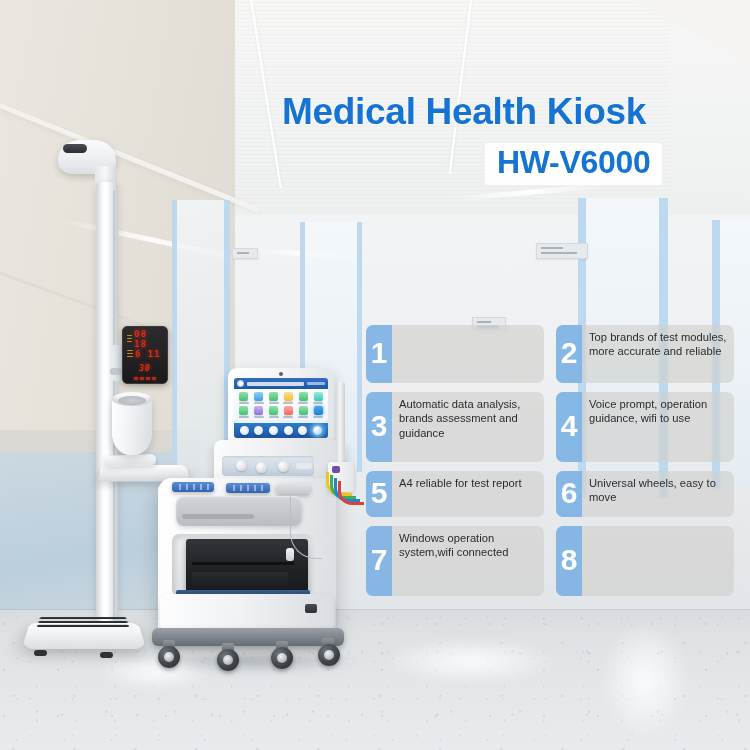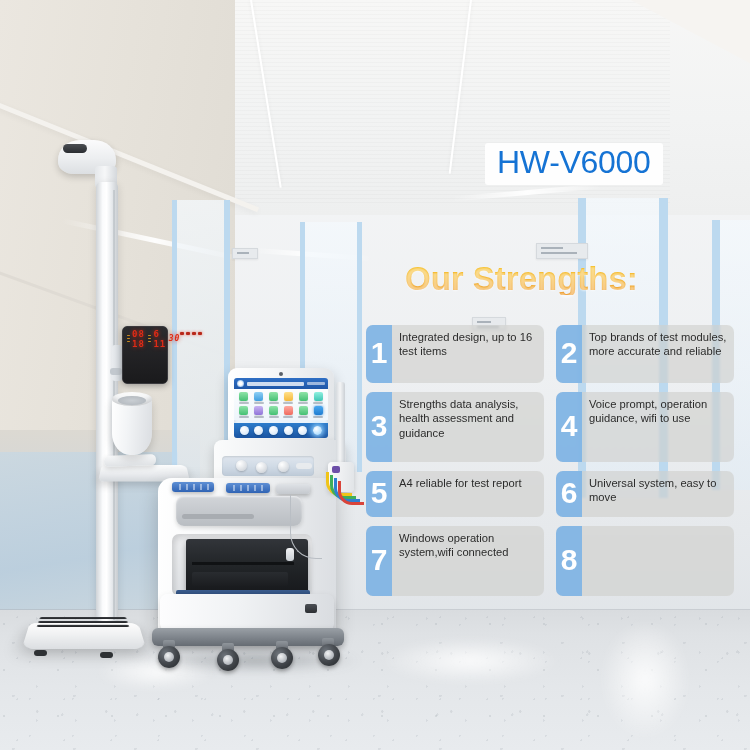--- a/index.html
+++ b/index.html
@@ -159,21 +159,21 @@
   }
 
   
   .led-panel {
     position:absolute; left:122px; top:326px; width:46px; height:58px;
     background:linear-gradient(180deg,#2b2b2e,#1a1a1c);
     border-radius:5px;
     box-shadow:0 2px 6px rgba(0,0,0,.3);
     border:1px solid #3a3a3e;
     padding:5px 4px 3px 4px;
-    display:flex; flex-direction:row; justify-content:space-between;
+    display:flex; flex-direction:column; justify-content:space-between;
   }
   .led-row { display:flex; align-items:center; gap:2px; height:13px; }
   .led-tag { width:6px; height:8px; display:flex; flex-direction:column; gap:1.5px; }
   .led-tag i { display:block; height:1.6px; background:#c98a1c; border-radius:1px; }
   .led-digits {
     color:#e02b16; font-family:"DejaVu Sans Mono", monospace;
     font-size:9px; font-weight:bold; letter-spacing:1px;
     text-shadow:0 0 4px rgba(224,43,22,.85);
   }
   .led-digits.small { font-size:8px; }
@@ -437,21 +437,21 @@
     text-shadow:0 1px 2px rgba(255,255,255,.9);
     white-space:nowrap;
   }
   .title-sub-wrap {
     position:absolute; left:485px; top:143px;
     background:rgba(255,255,255,.93);
     padding:3px 12px 5px 12px;
     border-radius:3px;
   }
   .title-sub {
-    font-size:32px; font-weight:normal; color:#1573d4;
+    font-size:32px; font-weight:bold; color:#1573d4;
     letter-spacing:-.3px; line-height:1.05; white-space:nowrap;
   }
   .strengths {
     position:absolute; left:405px; top:262px;
     font-size:33px; font-weight:bold; line-height:1;
     background:linear-gradient(180deg,#f7c21c 0%,#f4b01a 45%,#ec8f15 100%);
     -webkit-background-clip:text; background-clip:text;
     -webkit-text-fill-color:transparent; color:#f0a81a;
     text-shadow:0 1px 2px rgba(255,255,255,.5);
     white-space:nowrap;
@@ -733,59 +733,58 @@
       <span style="left:0px;  top:2px;  border-color:#f0c419;"></span>
       <span style="left:4px;  top:5px;  border-color:#3fae5a;"></span>
       <span style="left:8px;  top:8px;  border-color:#2f7fd0;"></span>
       <span style="left:12px; top:11px; border-color:#d9443a;"></span>
     </div>
 
     <div class="cable" style="left:290px; top:495px; width:32px; height:64px;"></div>
     <div class="small-bit" style="left:286px; top:548px; width:8px; height:13px; background:linear-gradient(180deg,#f2f3f5,#c9ced3); border-radius:3px;"></div>
   </div>
 
+  <div class="title-main">Medical Health Kiosk</div>
 
   <div class="title-sub-wrap">
     <div class="title-sub">HW-V6000</div>
   </div>
 
-  <div class="strengths">Our Strengths:</div>
 
   <div class="features">
 
     <div class="frow">
       <div class="fcard f-h2">
         <div class="fnum">1</div>
-        <div class="ftext">Integrated design, up to 16 test items</div>
       </div>
       <div class="fcard f-h3">
         <div class="fnum">2</div>
         <div class="ftext">Top brands of test modules, more accurate and reliable</div>
       </div>
     </div>
 
     <div class="frow">
       <div class="fcard f-h4">
         <div class="fnum">3</div>
-        <div class="ftext">Strengths data analysis, health assessment and guidance</div>
+        <div class="ftext">Automatic data analysis, brands assessment and guidance</div>
       </div>
       <div class="fcard f-h3">
         <div class="fnum">4</div>
         <div class="ftext">Voice prompt, operation guidance, wifi to use</div>
       </div>
     </div>
 
     <div class="frow">
       <div class="fcard f-h2">
         <div class="fnum">5</div>
         <div class="ftext">A4 reliable for test report</div>
       </div>
       <div class="fcard f-h2">
         <div class="fnum">6</div>
-        <div class="ftext">Universal system, easy to move</div>
+        <div class="ftext">Universal wheels, easy to move</div>
       </div>
     </div>
 
     <div class="frow">
       <div class="fcard f-h2">
         <div class="fnum">7</div>
         <div class="ftext">Windows operation system,wifi connected</div>
       </div>
       <div class="fcard f-h4">
         <div class="fnum">8</div>

